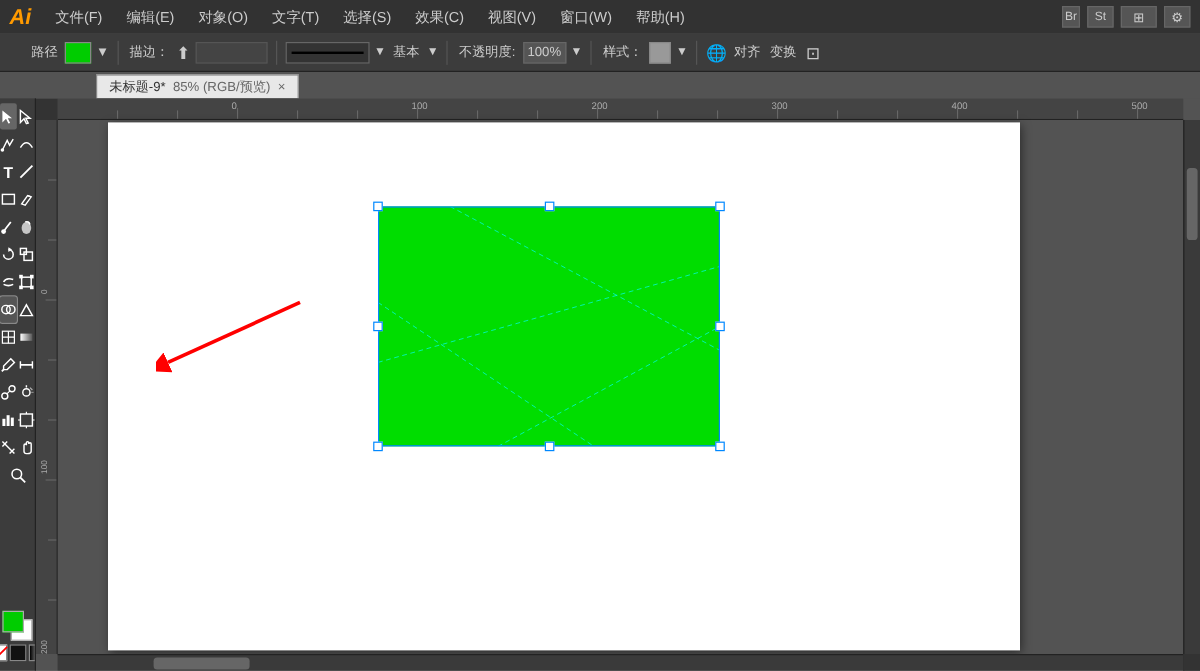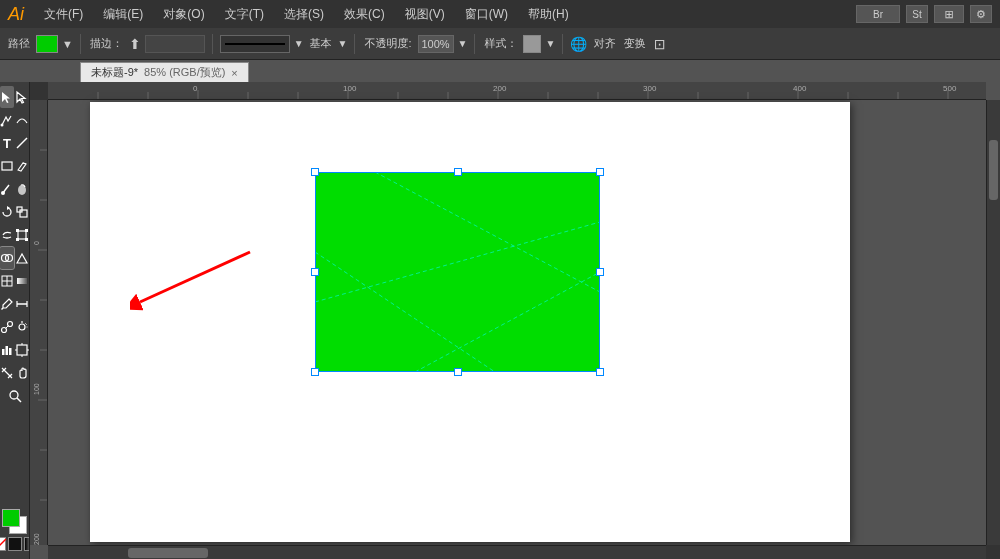--- a/index.html
+++ b/index.html
@@ -28,21 +28,21 @@
       cursor: pointer;
       padding: 2px 4px;
     }
 
     
     #toolbar {
       height: 32px;
       background: #3c3c3c;
       display: flex;
       align-items: center;
-      padding: 0 6px;
+      padding: 0 24px;
       gap: 4px;
       border-bottom: 1px solid #222;
     }
     .toolbar-label {
       color: #ccc;
       font-size: 11px;
       padding: 0 2px;
     }
     .toolbar-swatch {
       width: 22px;
@@ -309,34 +309,34 @@
     
     .tool-active-highlight {
       background: #555 !important;
       outline: 1px solid #888;
     }
   </style>
 </head>
 <body>
 
 <div id="title-bar">
-  <span id="ai-logo" style="font-size:18px;font-weight:normal;color:#FF9A00;font-style:italic;">Ai</span>
+  <span id="ai-logo" style="font-size:18px;font-weight:bold;color:#FF9A00;font-style:italic;">Ai</span>
 
   <span class="menu-item">文件(F)</span>
   <span class="menu-item">编辑(E)</span>
   <span class="menu-item">对象(O)</span>
   <span class="menu-item">文字(T)</span>
   <span class="menu-item">选择(S)</span>
   <span class="menu-item">效果(C)</span>
   <span class="menu-item">视图(V)</span>
   <span class="menu-item">窗口(W)</span>
   <span class="menu-item">帮助(H)</span>
 
   <div style="margin-left:auto; display:flex; gap:6px; align-items:center;">
-    <div style="width:44px;height:18px;background:#555;border:1px solid #666;display:flex;align-items:center;justify-content:center;color:#ccc;font-size:10px;cursor:pointer;">Br</div>
+    <div style="width:15px;height:18px;background:#555;border:1px solid #666;display:flex;align-items:center;justify-content:center;color:#ccc;font-size:10px;cursor:pointer;">Br</div>
     <div style="width:22px;height:18px;background:#555;border:1px solid #666;display:flex;align-items:center;justify-content:center;color:#ccc;font-size:10px;cursor:pointer;">St</div>
     <div style="width:30px;height:18px;background:#555;border:1px solid #666;display:flex;align-items:center;justify-content:center;color:#ccc;font-size:11px;cursor:pointer;">⊞</div>
     <div style="width:22px;height:18px;background:#555;border:1px solid #666;display:flex;align-items:center;justify-content:center;color:#ccc;font-size:11px;cursor:pointer;">⚙</div>
   </div>
 </div>
 
 <div id="toolbar">
   <span class="toolbar-label">路径</span>
 
   <div class="toolbar-swatch"></div>

